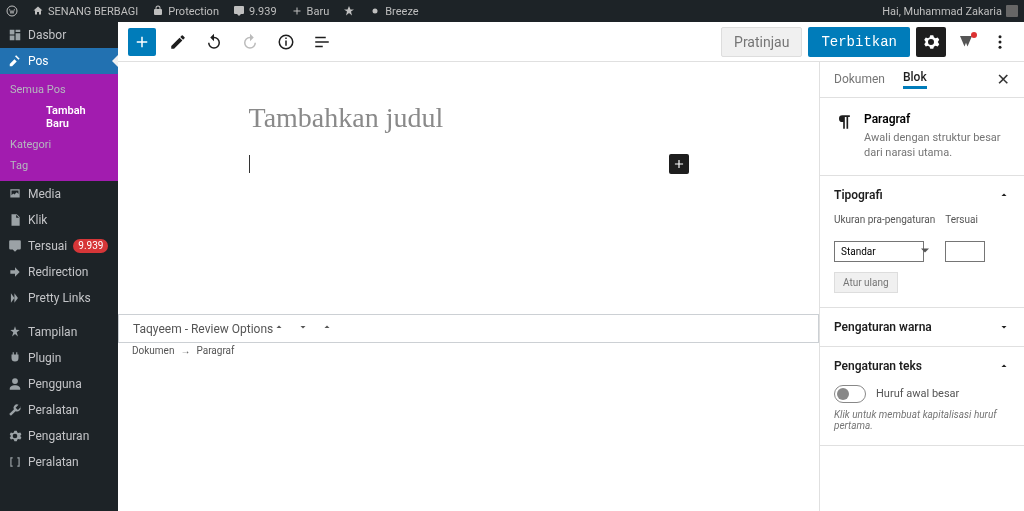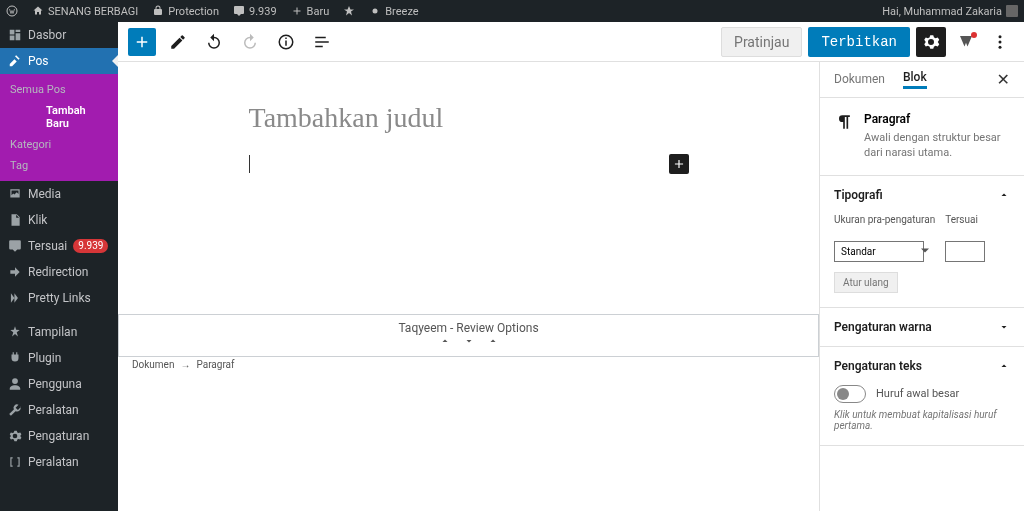--- a/index.html
+++ b/index.html
@@ -43,21 +43,21 @@
 
 .editor-body { flex: 1; display: flex; min-height: 0; }
 .canvas { flex: 1; padding: 40px 0 0 0; display: flex; flex-direction: column; position: relative; min-width:0; }
 .canvas-title { color: #8a8a8a; font-size: 28px; font-family: Georgia, serif; padding: 0 0 20px 0; width: 440px; margin: 0 auto; outline:none;}
 .canvas-para { width: 440px; margin: 0 auto; display:flex; align-items:center; justify-content:space-between; }
 .canvas-cursor { width: 1px; height: 18px; background: #333; }
 .canvas-inline-add { width: 20px; height: 20px; background: #1e1e1e; border-radius: 2px; display: flex; align-items: center; justify-content: center; }
 .canvas-inline-add svg { fill: #fff; width: 14px; height: 14px; }
 
 .meta-box { margin-top: 140px; border:1px solid #ccd0d4; border-bottom:none; background: #fff; }
-.meta-head { padding: 6px 14px; font-size: 12px; color: #555; display:flex; justify-content:center; align-items:center; border-bottom:1px solid #ccd0d4; background:#fff;flex-direction:column;}
+.meta-head { padding: 6px 14px; font-size: 12px; color: #555; display:flex; justify-content:flex-start; align-items:center; border-bottom:1px solid #ccd0d4; background:#fff;}
 .meta-nav { display:flex; gap:12px; color:#555; }
 .breadcrumb { font-size: 10px; color: #555; padding: 2px 14px; display:flex; gap:6px; align-items:center;}
 
 .right-panel { width: 205px; border-left: 1px solid #e0e0e0; flex-shrink: 0; display:flex; flex-direction:column; overflow-y:auto; }
 .rp-tabs { display: flex; align-items: center; border-bottom: 1px solid #e0e0e0; height: 36px; padding: 0 14px; gap: 18px; font-size: 12px; position: relative; }
 .rp-tab { color: #757575; cursor:pointer; padding-bottom: 2px;}
 .rp-tab.active { color: #1e1e1e; border-bottom: 3px solid #007cba; font-weight:500; }
 .rp-close { margin-left: auto; cursor:pointer; font-size: 16px; color:#333; }
 .rp-block-info { padding: 14px; border-bottom:1px solid #e0e0e0; font-size: 12px; }
 .rp-block-row { display:flex; gap:10px; align-items:flex-start;}

